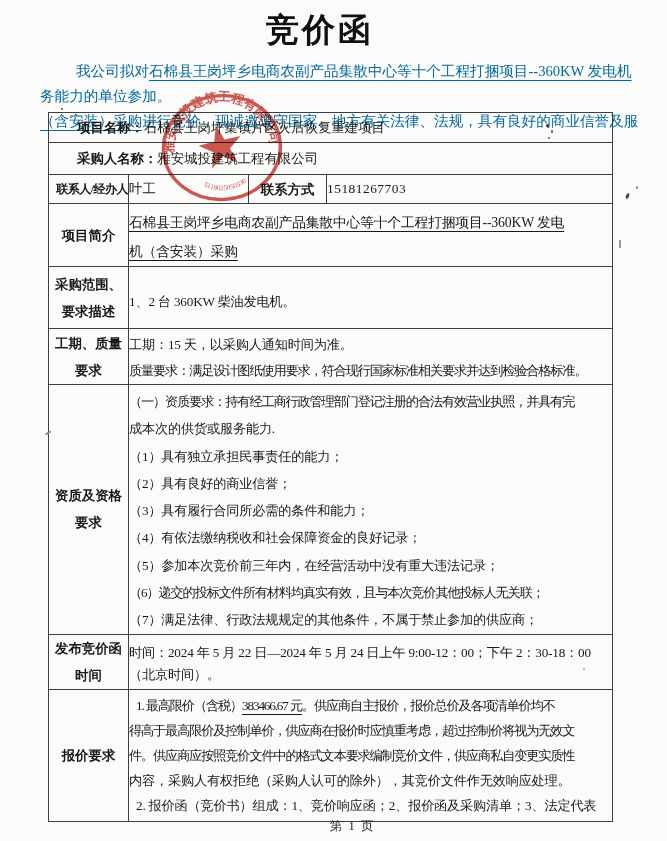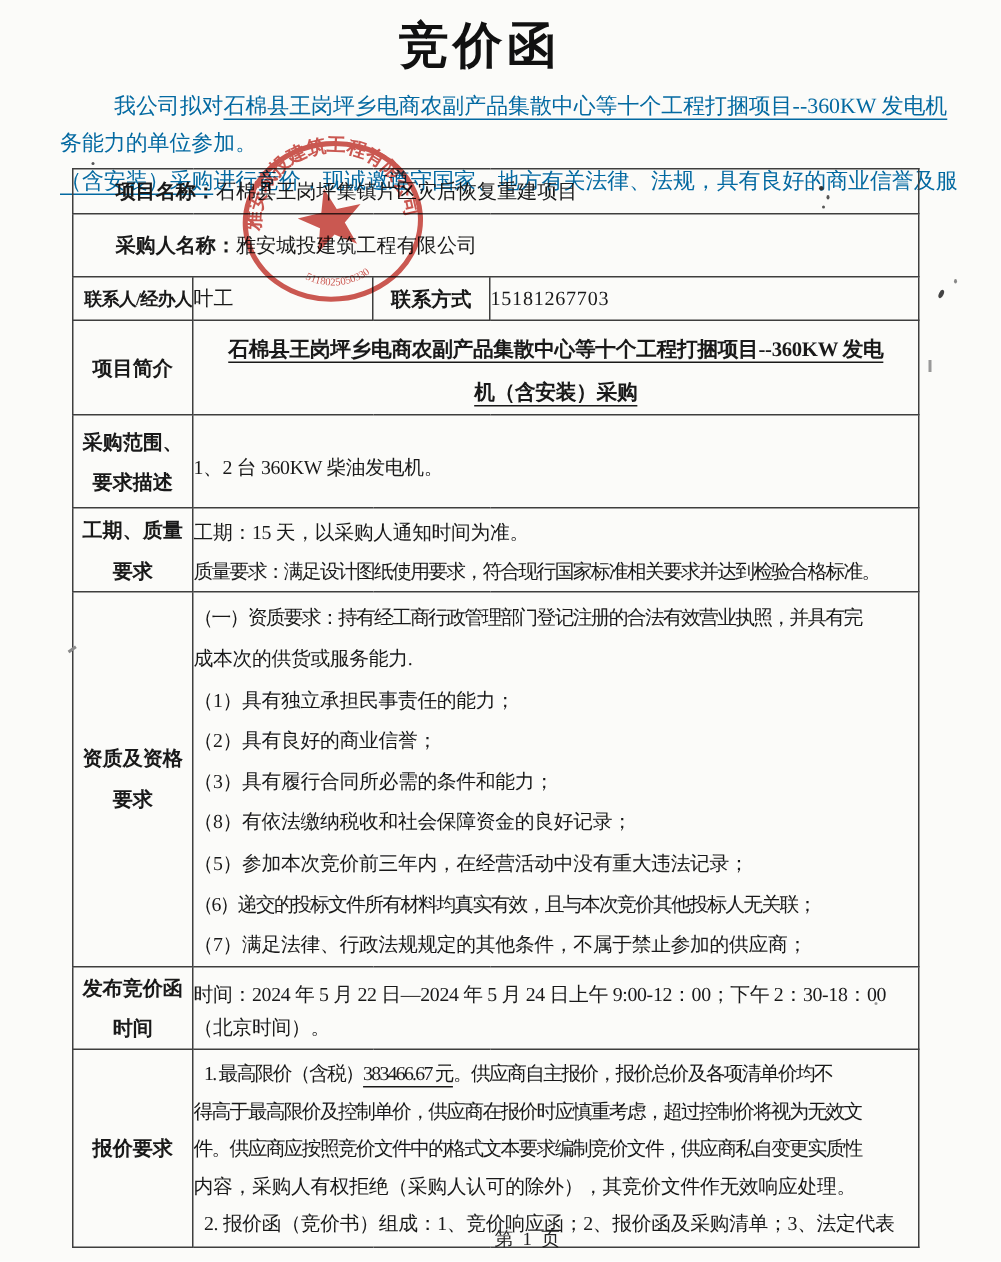--- a/index.html
+++ b/index.html
@@ -31,21 +31,21 @@
     overflow:hidden;
   }
   .lblcell{text-align:center;font-weight:bold;line-height:27px;padding:0 2px;}
   .lblcell.small{font-size:12px;letter-spacing:-0.5px;text-align:right;}
   .fullrow{padding-left:8px;}
   .lbl{font-weight:bold;padding-left:28px;}
   .ccell{vertical-align:top;padding-left:11px;padding-right:2px;}
   .cline{line-height:27.3px;white-space:nowrap;letter-spacing:-0.2px;font-size:13.2px;}
   .fit{letter-spacing:-1.15px;}
   .r4 .ccell{padding-top:4px;}
-  .r4 .cline{line-height:29px;font-weight:bold;font-size:13.8px;text-align:center;}
+  .r4 .cline{line-height:29px;font-weight:normal;font-size:13.8px;}
   .r5 .ccell{padding-top:9px;}
   .r6 .ccell{padding-top:3px;}
   .r6 .cline{line-height:26px;}
   .r7 .ccell{padding-top:3px;}
   .r8 .ccell{padding-top:4px;}
   .r8 .cline{line-height:21.5px;}
   .r9 .ccell{padding-top:0;}
   .r9 .cline{line-height:25px;}
   .pstart{padding-left:7px;}
   .namecell{padding-left:12px;vertical-align:middle;}
@@ -87,21 +87,21 @@
     <colgroup>
         <col style="width:80px">
         <col style="width:120px">
         <col style="width:78px">
         <col style="width:286px">
       </colgroup>
     <tbody>
         <tr class="r1" style="height:30px">
       <td colspan="4" class="fullrow"><span class="lbl">项目名称：</span><span>石棉县王岗坪集镇片区灾后恢复重建项目</span></td>
     </tr>
-    <tr class="r2" style="height:42px">
+    <tr class="r2" style="height:32px">
       <td colspan="4" class="fullrow"><span class="lbl">采购人名称：</span><span>雅安城投建筑工程有限公司</span></td>
     </tr>
     <tr class="r3" style="height:29px">
       <td class="lblcell small">联系人/经办人</td>
       <td class="namecell">叶工</td>
       <td class="lblcell">联系方式</td>
       <td class="phonecell">15181267703</td>
     </tr>
     <tr class="r4" style="height:59px">
       <td class="lblcell">项目简介</td>
@@ -133,21 +133,21 @@
       <td class="lblcell">
         <div>资质及资格</div>
             <div>要求</div>
       </td>
       <td colspan="3" class="ccell">
         <div class="cline fit">（一）资质要求：持有经工商行政管理部门登记注册的合法有效营业执照，并具有完</div>
         <div class="cline">成本次的供货或服务能力.</div>
         <div class="cline">（1）具有独立承担民事责任的能力；</div>
         <div class="cline">（2）具有良好的商业信誉；</div>
         <div class="cline">（3）具有履行合同所必需的条件和能力；</div>
-        <div class="cline">（8）有依法缴纳税收和社会保障资金的良好记录；</div>
+        <div class="cline">（4）有依法缴纳税收和社会保障资金的良好记录；</div>
         <div class="cline">（5）参加本次竞价前三年内，在经营活动中没有重大违法记录；</div>
         <div class="cline fit">（6）递交的投标文件所有材料均真实有效，且与本次竞价其他投标人无关联；</div>
         <div class="cline">（7）满足法律、行政法规规定的其他条件，不属于禁止参加的供应商；</div>
       </td>
     </tr>
     <tr class="r8" style="height:46px">
       <td class="lblcell">
         <div>发布竞价函</div>
             <div>时间</div>
       </td>

